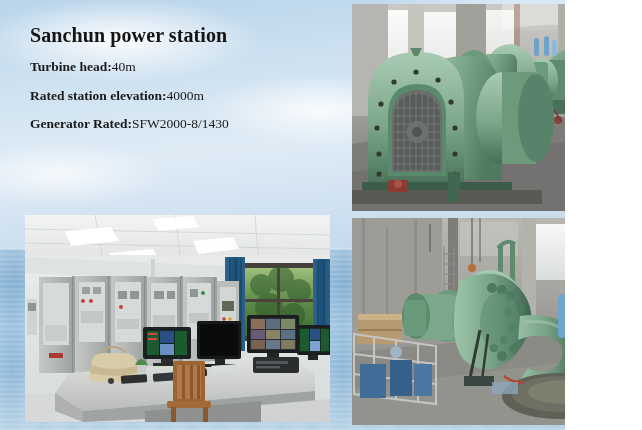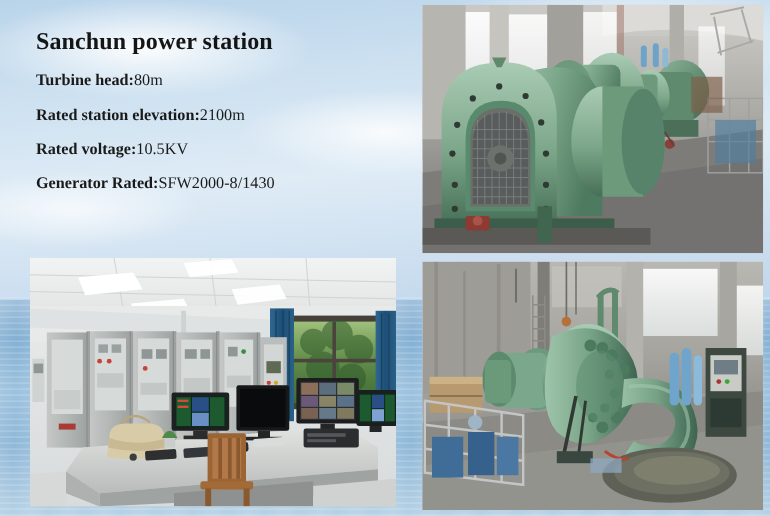--- a/index.html
+++ b/index.html
@@ -6,21 +6,21 @@
     margin: 0;
     padding: 0;
     background: #ffffff;
   }
   body {
     font-family: "Liberation Serif", "DejaVu Serif", serif;
   }
 
   #poster {
     position: relative;
-    width: 642px;
+    width: 565px;
     height: 430px;
     overflow: hidden;
     font-family: Liberation Serif, serif;
   }
 
   
   .bg-sky {
     position: absolute;
     left: 0; top: 0;
     width: 642px; height: 252px;
@@ -106,30 +106,27 @@
 <div id="poster">
 
   <div class="bg-sky"></div>
   <div class="bg-horizon"></div>
   <div class="bg-water"></div>
 
   <div class="info-panel">
     <div class="poster-title">Sanchun power station</div>
 
     <div class="spec-line">
-      <span class="spec-label">Turbine head:</span><span class="spec-value">80m</span>
+      <span class="spec-label">Turbine head:</span><span class="spec-value">40m</span>
     </div>
 
     <div class="spec-line">
-      <span class="spec-label">Rated station elevation:</span><span class="spec-value">2100m</span>
+      <span class="spec-label">Rated station elevation:</span><span class="spec-value">4000m</span>
     </div>
 
-    <div class="spec-line">
-      <span class="spec-label">Rated voltage:</span><span class="spec-value">10.5KV</span>
-    </div>
 
 
     <div class="spec-line">
       <span class="spec-label">Generator Rated:</span><span class="spec-value">SFW2000-8/1430</span>
     </div>
   </div>
 
   <div class="photo" id="photo-generator-hall">
     <svg viewBox="0 0 284 207" preserveAspectRatio="none">
       <defs>

